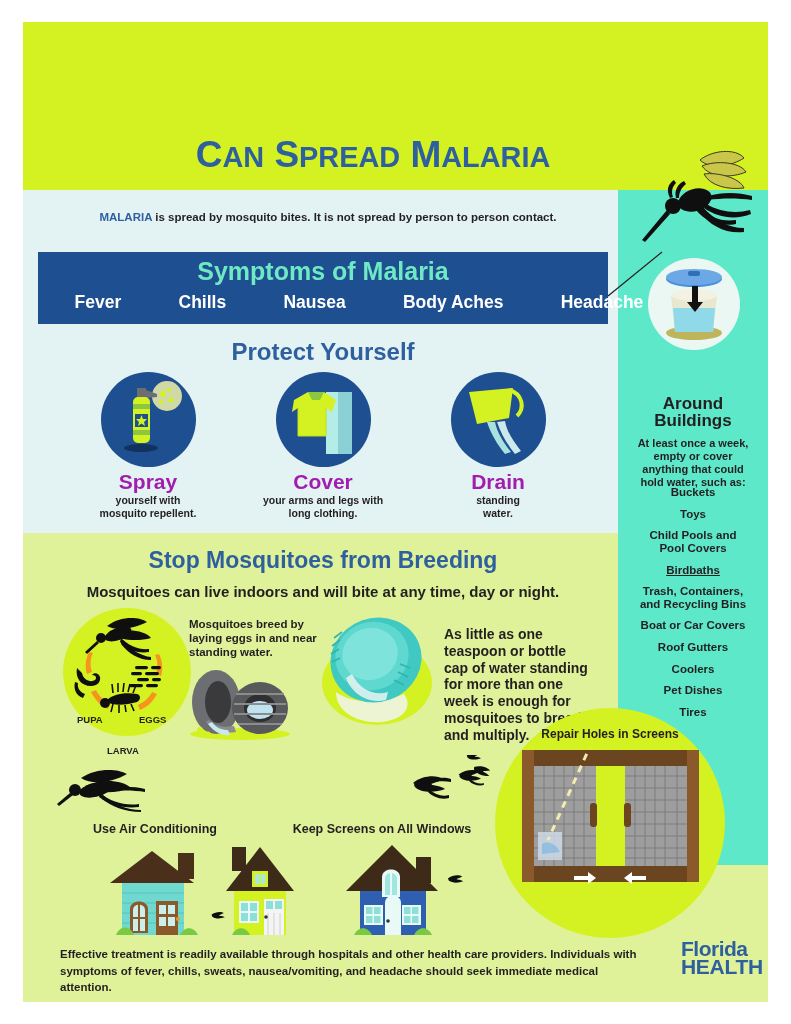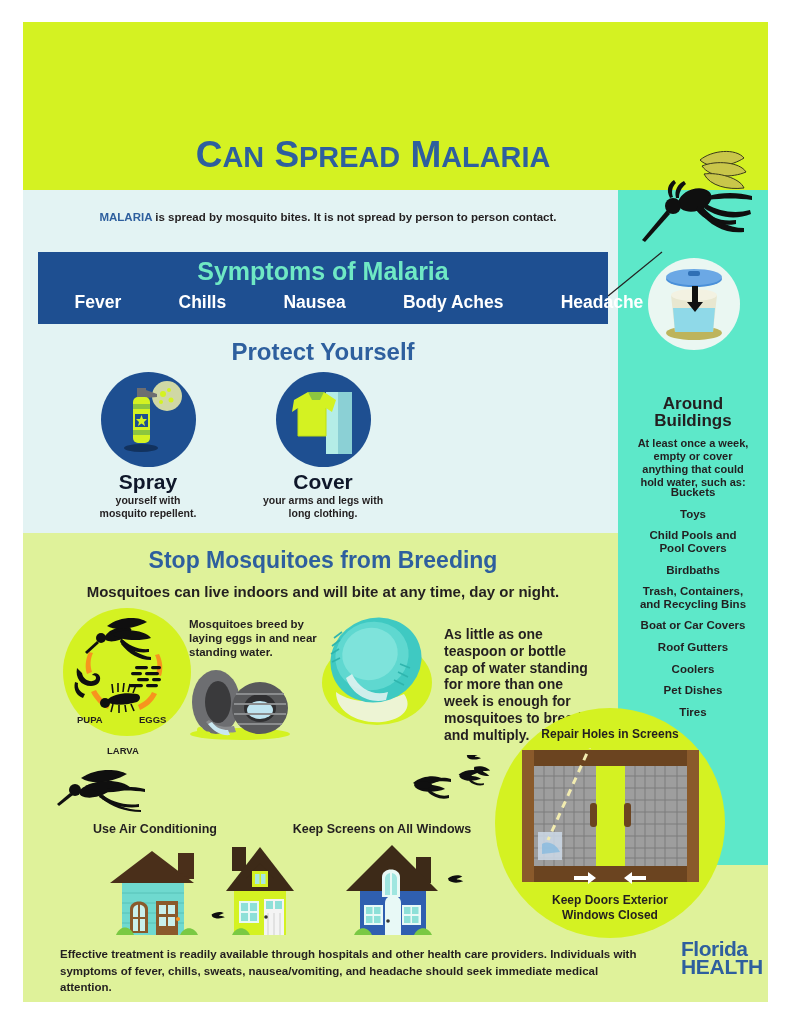--- a/index.html
+++ b/index.html
@@ -36,21 +36,21 @@
 
   
   #symptom-pointer{position:absolute;left:606px;top:250px;width:60px;height:50px;}
 
   
   #protect-title{position:absolute;left:38px;top:338px;width:570px;text-align:center;
      font-size:24px;font-weight:bold;color:#2e5f9e;}
   #protect-row{position:absolute;left:38px;top:372px;width:570px;height:155px;}
   .pcol{position:absolute;width:180px;text-align:center;}
   .pcirc{width:95px;height:95px;border-radius:50%;background:#1e4f91;margin:0 auto;position:relative;overflow:hidden;}
-  .pword{font-size:21px;font-weight:bold;color:#0f172a;margin-top:4px;line-height:1.05;}
+  .pword{font-size:21px;font-weight:bold;color:#a21caf;margin-top:4px;line-height:1.05;}
   .psub{font-size:10.5px;font-weight:bold;color:#231f20;line-height:1.2;margin-top:1px;}
 
   
   #bucket-circle{position:absolute;left:648px;top:258px;width:92px;height:92px;border-radius:50%;
      background:#eaf7f2;}
   #ab-title{position:absolute;left:618px;top:395px;width:150px;text-align:center;
      font-size:17px;font-weight:bold;color:#231f20;line-height:1.02;}
   #ab-lead{position:absolute;left:620px;top:437px;width:146px;text-align:center;
      font-size:11px;font-weight:bold;color:#231f20;line-height:1.18;}
   #ab-list{position:absolute;left:620px;top:486px;width:146px;text-align:center;}
@@ -180,20 +180,33 @@
           <path d="M18 28 L32 20 L48 20 L60 28 L56 40 L50 36 L50 64 L22 64 L22 36 L16 40 Z" fill="#d4f222"></path>
           <path d="M32 20 L48 20 L44 28 L36 28 Z" fill="#8dc63f"></path>
           <path d="M22 36 L22 64 L50 64 L50 36" fill="none" stroke="#c0e010" stroke-width="1"></path>
         </svg>
       </div>
       <div class="pword">Cover</div>
       <div class="psub" style="white-space:pre-line;">your arms and legs with
 long clothing.</div>
     </div>
 
+    <div class="pcol" style="left:370px;top:0;">
+      <div class="pcirc">
+        <svg viewBox="0 0 95 95" style="width:95px;height:95px;">
+          <path d="M18 20 L62 16 L58 46 L26 52 Z" fill="#d4f222"></path>
+          <path d="M58 18 C72 22 74 36 66 44" fill="none" stroke="#d4f222" stroke-width="4"></path>
+          <path d="M36 50 C40 62 46 72 54 82 L60 80 C52 70 46 60 44 50 Z" fill="#b8efe9" opacity="0.9"></path>
+          <path d="M46 50 C50 62 56 72 64 82 L70 79 C62 69 56 60 54 49 Z" fill="#dff8f6" opacity="0.9"></path>
+        </svg>
+      </div>
+      <div class="pword">Drain</div>
+      <div class="psub" style="white-space:pre-line;">standing
+water.</div>
+    </div>
   </div>
 
   <div id="bucket-circle">
     <svg viewBox="0 0 92 92" style="width:92px;height:92px;">
       <ellipse cx="46" cy="75" rx="28" ry="7" fill="#bdb45c"></ellipse>
       <path d="M23 37 L69 37 L65 74 L27 74 Z" fill="#e8e7d0"></path>
       <path d="M25 50 L67 50 L65 74 L27 74 Z" fill="#8fd9e8"></path>
       <ellipse cx="46" cy="37" rx="23" ry="6" fill="#f3f2e2"></ellipse>
       <ellipse cx="46" cy="21" rx="28" ry="8" fill="#4a90d9"></ellipse>
       <ellipse cx="46" cy="19" rx="28" ry="8" fill="#6ba8e5"></ellipse>
@@ -205,21 +218,21 @@
 Buildings</div>
   <div id="ab-lead" style="white-space:pre-line;">At least once a week,
 empty or cover
 anything that could
 hold water, such as:</div>
   <div id="ab-list">
     <div class="abi" style="white-space:pre-line;">Buckets</div>
     <div class="abi" style="white-space:pre-line;">Toys</div>
     <div class="abi" style="white-space:pre-line;">Child Pools and
 Pool Covers</div>
-    <div class="abi" style="white-space:pre-line;">Birdbaths</div>
+    <div class="abi" style="white-space:pre-line;text-decoration:underline;">Birdbaths</div>
     <div class="abi" style="white-space:pre-line;">Trash, Containers,
 and Recycling Bins</div>
     <div class="abi" style="white-space:pre-line;">Boat or Car Covers</div>
     <div class="abi" style="white-space:pre-line;">Roof Gutters</div>
     <div class="abi" style="white-space:pre-line;">Coolers</div>
     <div class="abi" style="white-space:pre-line;">Pet Dishes</div>
     <div class="abi" style="white-space:pre-line;">Tires</div>
   </div>
 
   <div id="breed-title">Stop Mosquitoes from Breeding</div>
@@ -490,22 +503,20 @@
     <rect x="72" y="55" width="7" height="24" rx="3" fill="#6b4420"></rect>
     <rect x="106" y="55" width="7" height="24" rx="3" fill="#6b4420"></rect>
     <rect x="20" y="84" width="24" height="28" fill="#ccd9e8" opacity="0.85"></rect>
     <path d="M24 96 C30 92 38 96 42 104 L24 106 Z" fill="#7fb8e0" opacity="0.7"></path>
     <line x1="74" y1="-6" x2="30" y2="92" stroke="#f2ecb0" stroke-width="3" stroke-dasharray="7 6"></line>
     <g fill="#ffffff">
       <path d="M56 128 L70 128 L70 124 L78 130 L70 136 L70 132 L56 132 Z"></path>
       <path d="M128 128 L114 128 L114 124 L106 130 L114 136 L114 132 L128 132 Z"></path>
     </g>
   </svg>
-  <div id="screen-foot" style="white-space:pre-line;">Keep Doors Exterior
-Windows Closed</div>
 
   <div id="footer-text">Effective treatment is readily available through hospitals and other health care providers. Individuals with symptoms of fever, chills, sweats, nausea/vomiting, and headache should seek immediate medical attention.</div>
   <div id="logo">
     <div class="l1">Florida</div>
     <div class="l2">HEALTH</div>
   </div>
 
 </div>
 
 </body></html>

